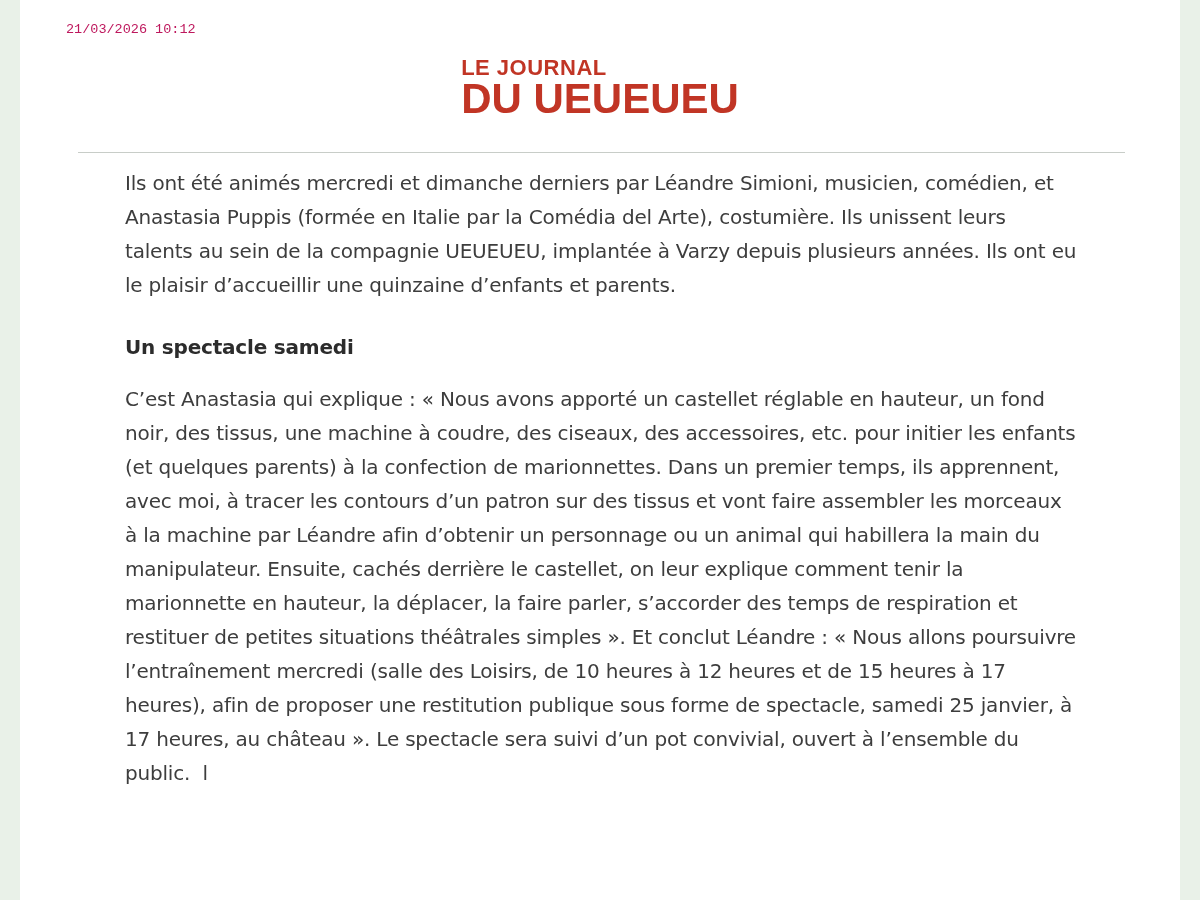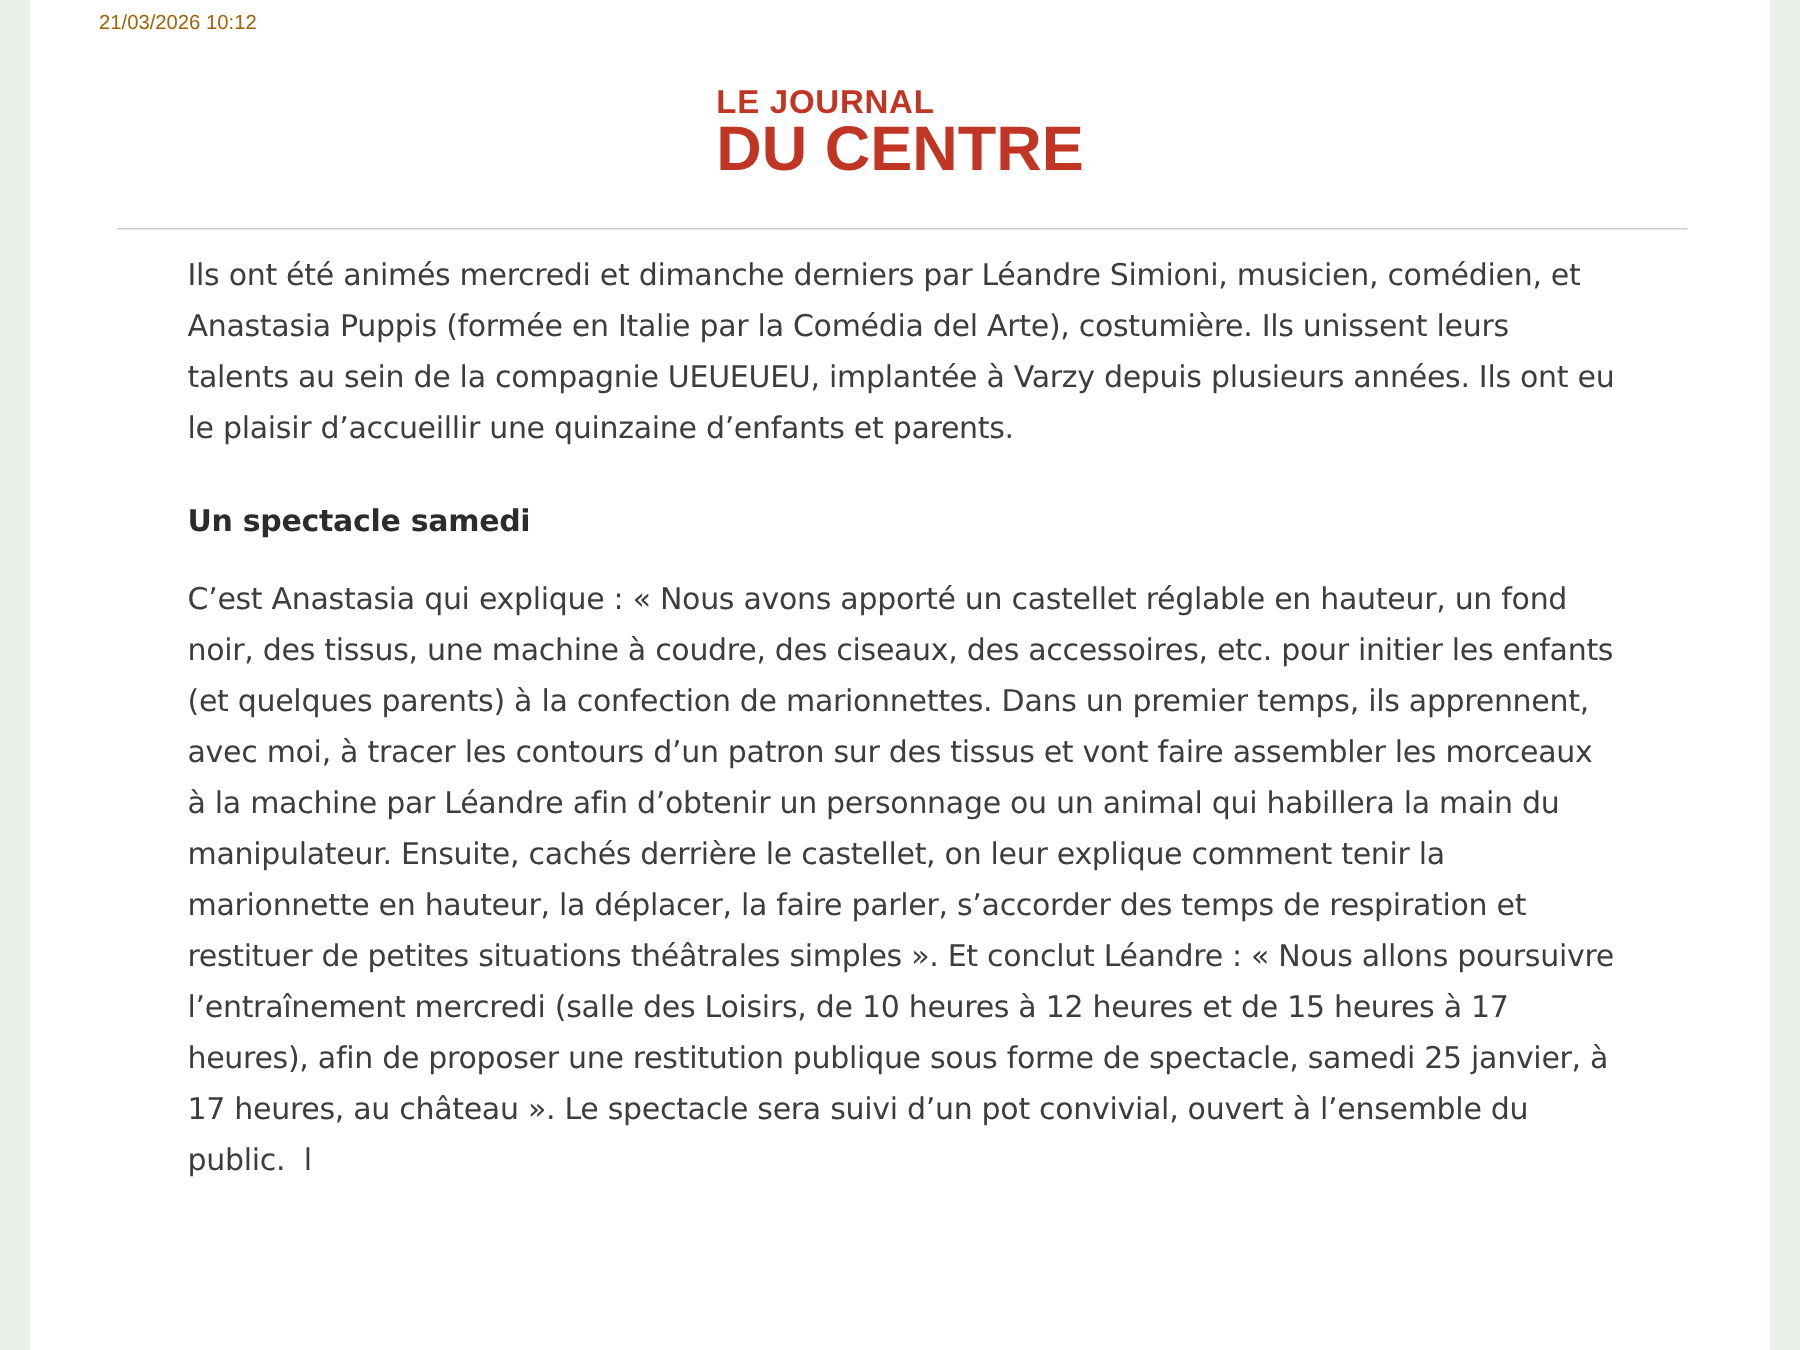--- a/index.html
+++ b/index.html
@@ -20,28 +20,28 @@
     width: 20px;
     height: 900px;
     background: #e9f1e8;
   }
   .edge-strip.left  { left: 0; }
   .edge-strip.right { left: 1180px; }
 
   
   .print-header {
     position: absolute;
-    top: 7px;
+    top: 22px;
     left: 0;
     width: 1200px;
     height: 20px;
     font-size: 13.5px;
     line-height: 16px;
-    color: #a16207;
-    font-family: Liberation Sans, sans-serif;
+    color: #be185d;
+    font-family: Liberation Mono, monospace;
   }
   .print-datetime {
     position: absolute;
     left: 66px;
     top: 0;
     white-space: nowrap;
   }
   .print-doc-title {
     position: absolute;
     left: 692px;
@@ -113,21 +113,21 @@
 <div class="edge-strip left"></div>
 <div class="edge-strip right"></div>
 
 <header class="print-header">
   <span class="print-datetime">21/03/2026 10:12</span>
 </header>
 
 <div class="masthead">
   <div class="masthead-inner">
     <div class="masthead-line1">LE JOURNAL</div>
-    <div class="masthead-line2">DU CENTRE</div>
+    <div class="masthead-line2">DU UEUEUEU</div>
   </div>
 </div>
 
 <div class="rule"></div>
 
 <main class="article">
   <p class="para-1">Ils ont été animés mercredi et dimanche derniers par Léandre Simioni, musicien, comédien, et Anastasia Puppis (formée en Italie par la Comédia del Arte), costumière. Ils unissent leurs talents au sein de la compagnie UEUEUEU, implantée à Varzy depuis plusieurs années. Ils ont eu le plaisir d’accueillir une quinzaine d’enfants et parents.</p>
   <h2 class="subheading">Un spectacle samedi</h2>
   <p class="para-2">C’est Anastasia qui explique : « Nous avons apporté un castellet réglable en hauteur, un fond noir, des tissus, une machine à coudre, des ciseaux, des accessoires, etc. pour initier les enfants (et quelques parents) à la confection de marionnettes. Dans un premier temps, ils apprennent, avec moi, à tracer les contours d’un patron sur des tissus et vont faire assembler les morceaux à la machine par Léandre afin d’obtenir un personnage ou un animal qui habillera la main du manipulateur. Ensuite, cachés derrière le castellet, on leur explique comment tenir la marionnette en hauteur, la déplacer, la faire parler, s’accorder des temps de respiration et restituer de petites situations théâtrales simples ». Et conclut Léandre : « Nous allons poursuivre l’entraînement mercredi (salle des Loisirs, de 10 heures à 12 heures et de 15 heures à 17 heures), afin de proposer une restitution publique sous forme de spectacle, samedi 25 janvier, à 17 heures, au château ». Le spectacle sera suivi d’un pot convivial, ouvert à l’ensemble du public.&nbsp;&nbsp;l</p>
 </main>

